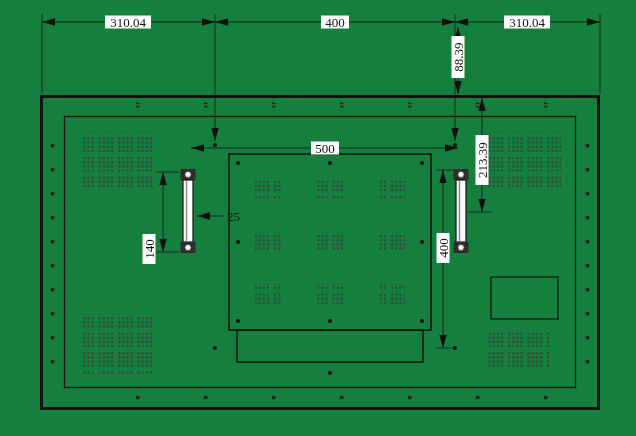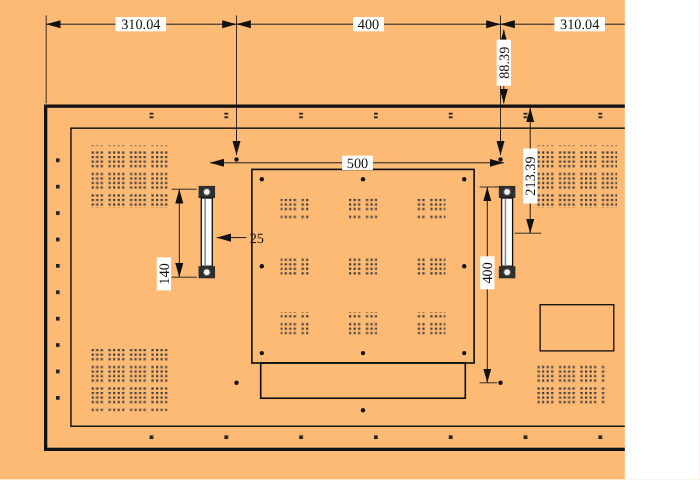--- a/index.html
+++ b/index.html
@@ -1,16 +1,16 @@
 <!DOCTYPE html>
 <html><head>
 <meta charset="utf-8">
 <style>
   html,body{margin:0;padding:0;background:#ffffff;}
-  .canvas{position:relative;width:568px;height:436px;background:#fdba74;overflow:hidden;}
+  .canvas{position:relative;width:636px;height:436px;background:#15803d;overflow:hidden;}
   svg{display:block;}
   .dim-line{stroke:#1a1a1a;stroke-width:0.9;fill:none;}
   .ext-line{stroke:#1a1a1a;stroke-width:0.8;fill:none;}
   .dim-text{font-family:"Liberation Serif", serif;font-size:13px;fill:#111;
             text-anchor:middle;dominant-baseline:central;}
   .dim-text.start{text-anchor:start;}
   .body-line{stroke:#111;fill:none;}
   .txt-bg{fill:#ffffff;}
 </style>
 </head>

